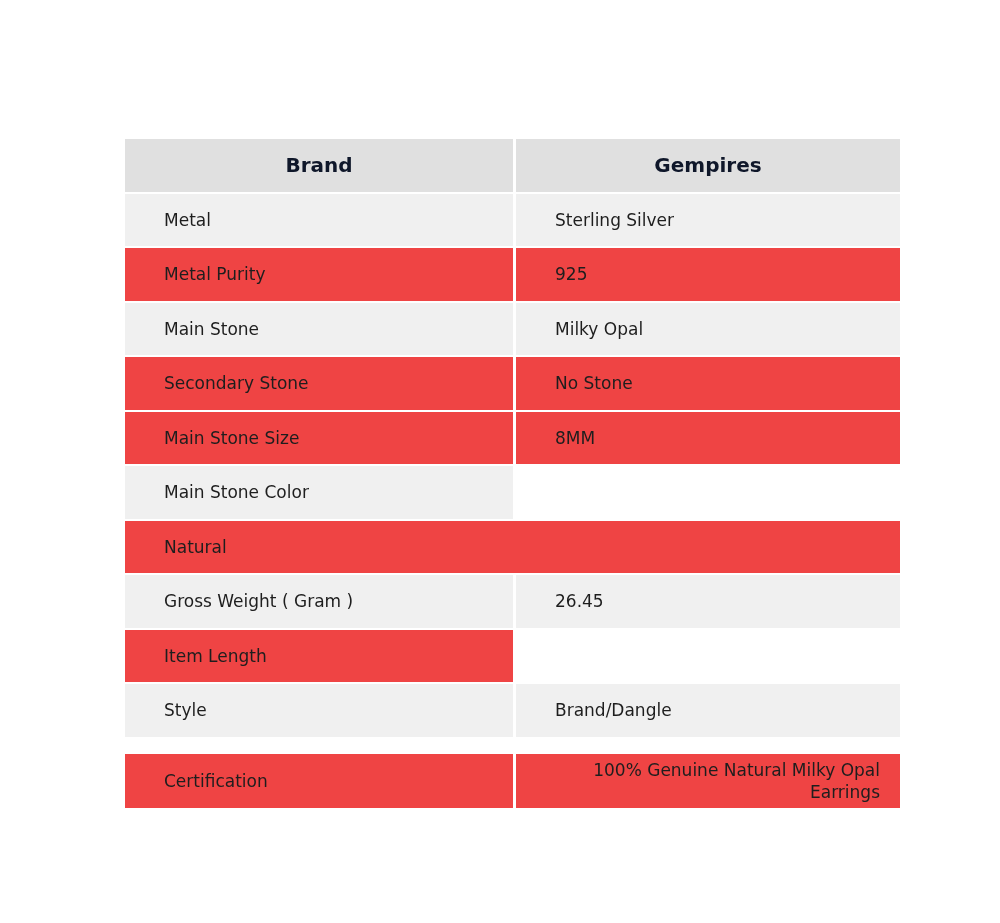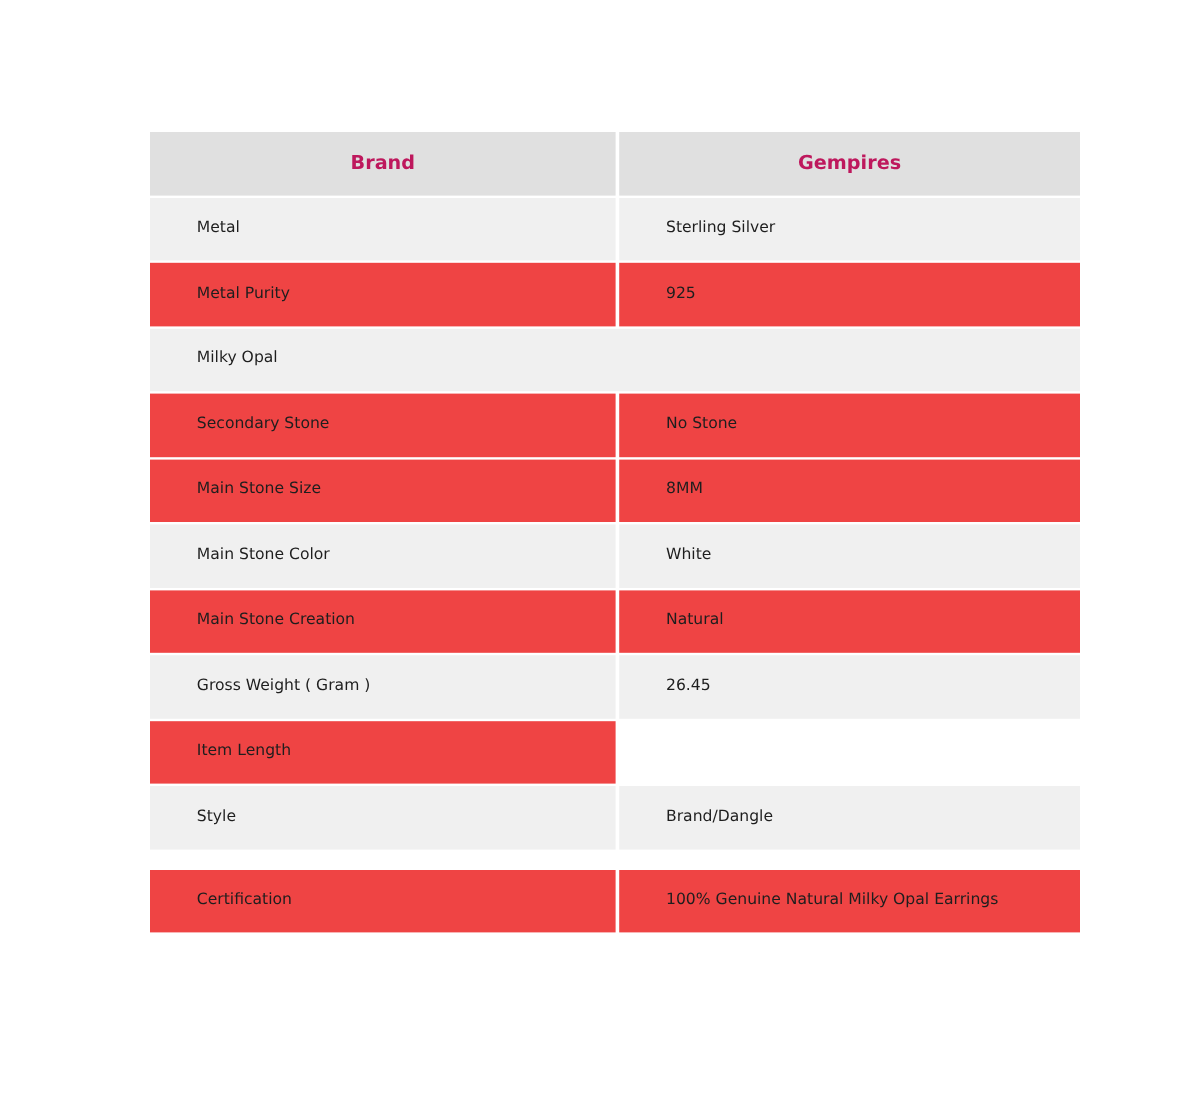--- a/index.html
+++ b/index.html
@@ -31,32 +31,33 @@
     border-bottom: 2px solid #ffffff;
     box-sizing: border-box;
   }
   .trow:last-child { border-bottom: none; margin-top: 15px; }
   .cell {
     box-sizing: border-box;
     display: flex;
     align-items: center;
     min-height: 52.5px;
     padding: 5px 20px 5px 39px;
-    font-size: 13px;
+    font-size: 17px;
     line-height: 1.3;
   }
   .col1 { width: 388px; flex: 0 0 388px; }
   .col2 { flex: 1 1 auto; text-align: right; }
   .header-row .cell {
     background: #e0e0e0;
     font-weight: bold;
     justify-content: center;
     padding-left: 20px;
-    font-size: 16px;
-    color: #be185d;
+    font-size: 20px;
+    color: #0f172a;
+    margin-top: 29px;
   }
   .row-odd .cell  { background: #f0f0f0; }
   .row-even .cell { background: #ef4444; }
 </style>
 </head>
 <body>
 
 <div class="page">
   <div class="spec-table">
     <div class="trow header-row">
@@ -66,36 +67,35 @@
     <div id="rows">
         <div class="trow row-odd">
           <div class="cell col1">Metal</div>
           <div class="cell col2">Sterling Silver</div>
         </div>
         <div class="trow row-even">
           <div class="cell col1">Metal Purity</div>
           <div class="cell col2">925</div>
         </div>
         <div class="trow row-odd">
+          <div class="cell col1">Main Stone</div>
           <div class="cell col2">Milky Opal</div>
         </div>
         <div class="trow row-even">
           <div class="cell col1">Secondary Stone</div>
           <div class="cell col2">No Stone</div>
         </div>
         <div class="trow row-even">
           <div class="cell col1">Main Stone Size</div>
           <div class="cell col2">8MM</div>
         </div>
         <div class="trow row-odd">
           <div class="cell col1">Main Stone Color</div>
-          <div class="cell col2">White</div>
         </div>
         <div class="trow row-even">
-          <div class="cell col1">Main Stone Creation</div>
           <div class="cell col2">Natural</div>
         </div>
         <div class="trow row-odd">
           <div class="cell col1">Gross Weight ( Gram )</div>
           <div class="cell col2">26.45</div>
         </div>
         <div class="trow row-even">
           <div class="cell col1">Item Length</div>
         </div>
         <div class="trow row-odd">

